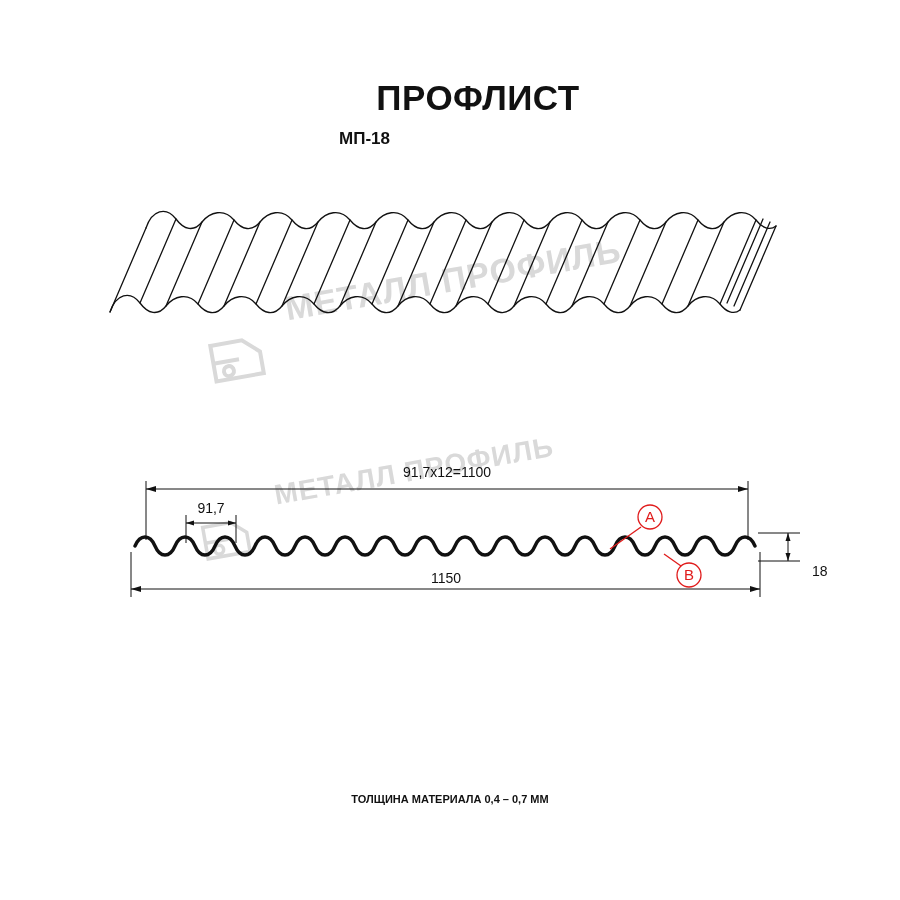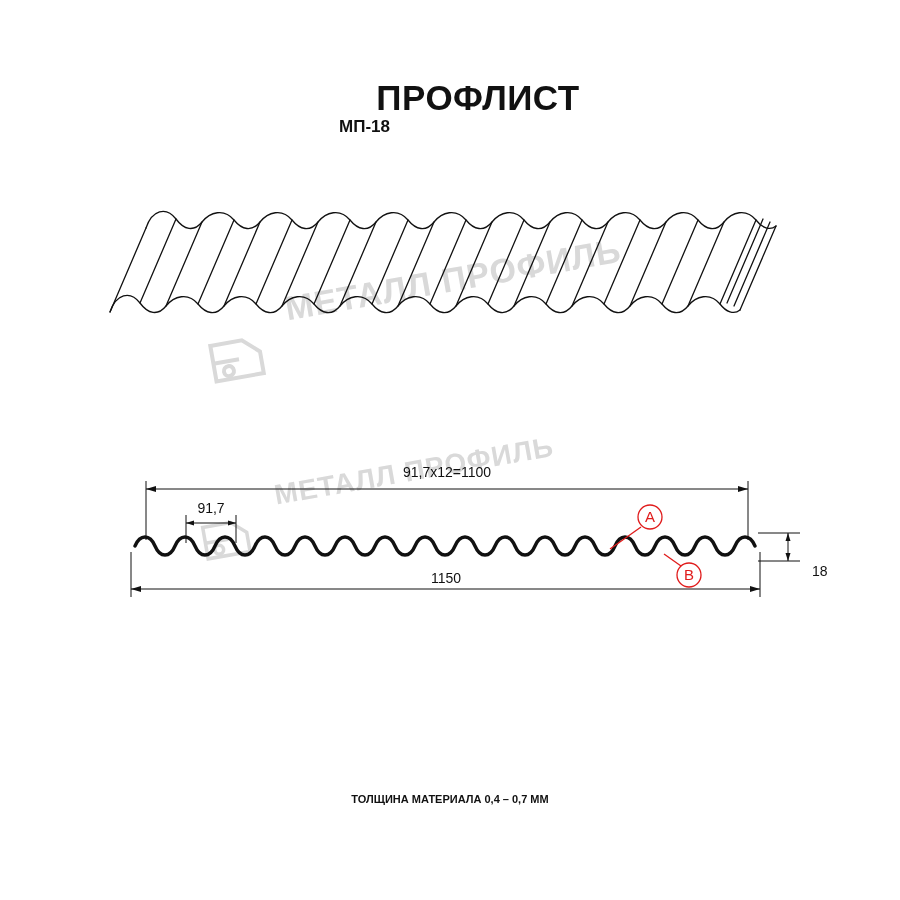--- a/index.html
+++ b/index.html
@@ -27,21 +27,21 @@
     width: 900px;
     text-align: center;
     font-size: 35px;
     font-weight: bold;
     letter-spacing: 0.5px;
     color: #111111;
     padding-left: 24px;
   }
   .subtitle {
     position: absolute;
-    top: 117px;
+    top: 129px;
     left: 0;
     width: 729px;
     text-align: center;
     font-size: 17px;
     font-weight: bold;
     color: #111111;
   }
   .footer-note {
     position: absolute;
     top: 793px;

